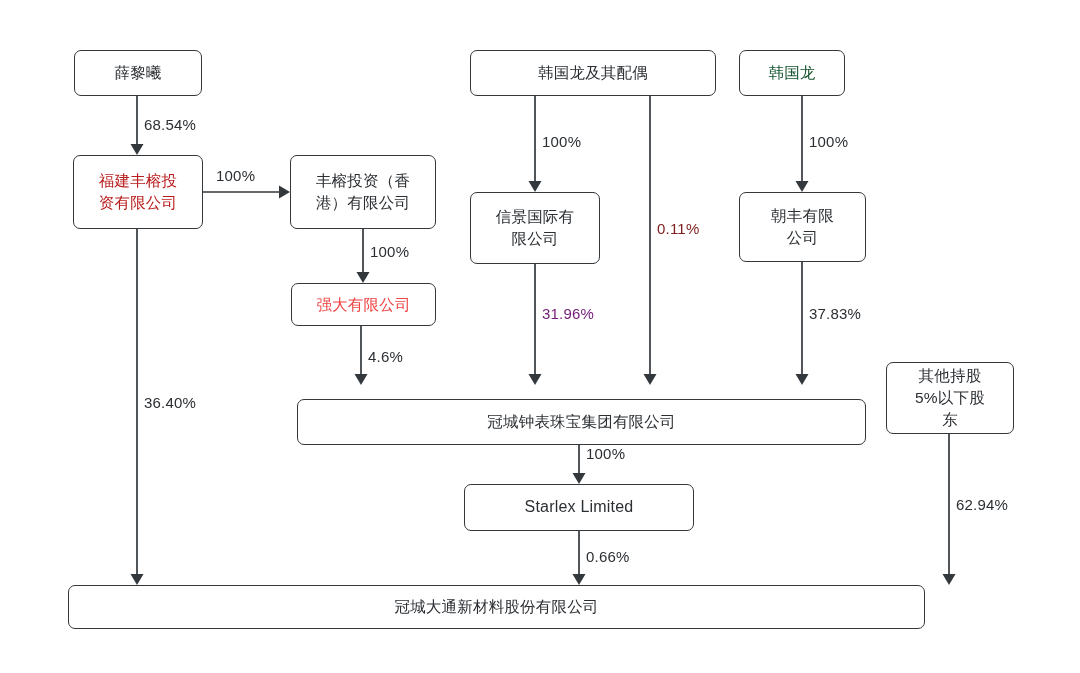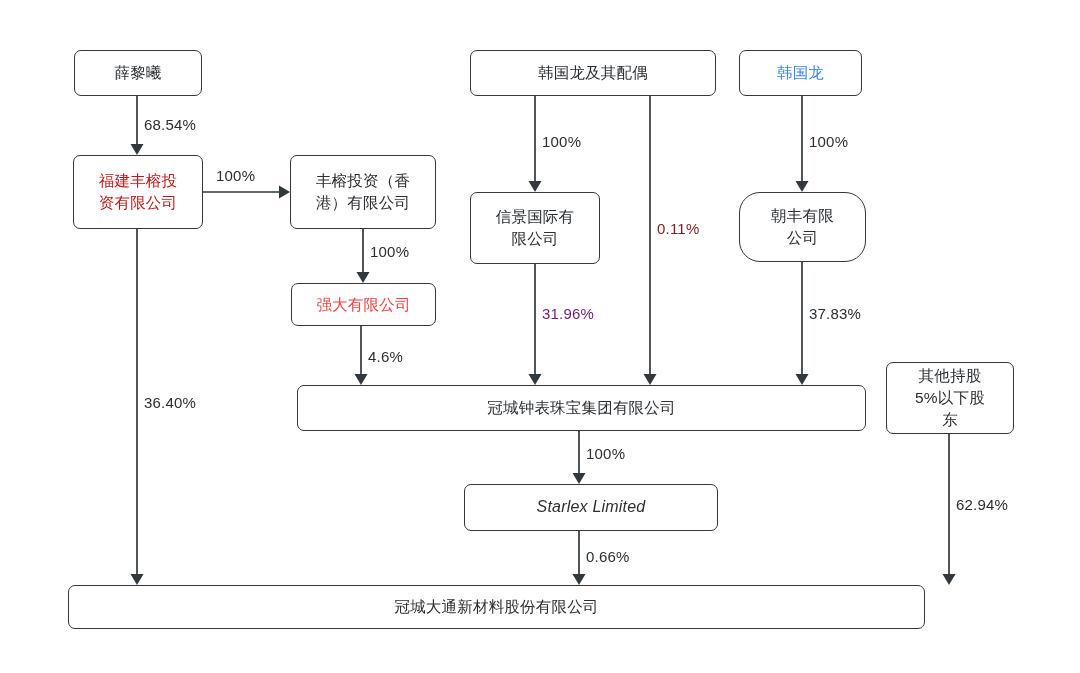--- a/index.html
+++ b/index.html
@@ -96,36 +96,36 @@
       </div>
       <div class="node" style="left: 290px; top: 155px; width: 146px; height: 74px; border-color: rgb(51, 56, 61); background: rgb(255, 255, 255); color: rgb(43, 47, 51);">
         <span>丰榕投资（香港）有限公司</span>
       </div>
       <div class="node" style="left: 291px; top: 283px; width: 145px; height: 43px; border-color: rgb(51, 56, 61); background: rgb(255, 255, 255); color: #ef4444;">
         <span>强大有限公司</span>
       </div>
       <div class="node" style="left: 470px; top: 50px; width: 246px; height: 46px; border-color: rgb(51, 56, 61); background: rgb(255, 255, 255); color: rgb(43, 47, 51);">
         <span>韩国龙及其配偶</span>
       </div>
-      <div class="node" style="left: 739px; top: 50px; width: 123px; height: 46px; border-color: rgb(51, 56, 61); background: rgb(255, 255, 255); color: #3b82f6;">
+      <div class="node" style="left: 739px; top: 50px; width: 106px; height: 46px; border-color: rgb(51, 56, 61); background: rgb(255, 255, 255); color: #14532d;">
         <span>韩国龙</span>
       </div>
       <div class="node" style="left: 470px; top: 192px; width: 130px; height: 72px; border-color: rgb(51, 56, 61); background: rgb(255, 255, 255); color: rgb(43, 47, 51);">
         <span>信景国际有限公司</span>
       </div>
-      <div class="node" style="left: 739px; top: 192px; width: 127px; height: 70px; border-color: rgb(51, 56, 61); background: rgb(255, 255, 255); color: rgb(43, 47, 51); border-radius: 21px;">
+      <div class="node" style="left: 739px; top: 192px; width: 127px; height: 70px; border-color: rgb(51, 56, 61); background: rgb(255, 255, 255); color: rgb(43, 47, 51);">
         <span>朝丰有限公司</span>
       </div>
       <div class="node" style="left: 886px; top: 362px; width: 128px; height: 72px; border-color: rgb(51, 56, 61); background: rgb(255, 255, 255); color: rgb(43, 47, 51);">
         <span>其他持股5%以下股东</span>
       </div>
-      <div class="node" style="left: 297px; top: 385px; width: 569px; height: 46px; border-color: rgb(51, 56, 61); background: rgb(255, 255, 255); color: rgb(43, 47, 51);">
+      <div class="node" style="left: 297px; top: 399px; width: 569px; height: 46px; border-color: rgb(51, 56, 61); background: rgb(255, 255, 255); color: rgb(43, 47, 51);">
         <span>冠城钟表珠宝集团有限公司</span>
       </div>
-      <div class="node latin" style="left: 464px; top: 484px; width: 254px; height: 47px; border-color: rgb(51, 56, 61); background: rgb(255, 255, 255); color: rgb(43, 47, 51); font-style: italic;">
+      <div class="node latin" style="left: 464px; top: 484px; width: 230px; height: 47px; border-color: rgb(51, 56, 61); background: rgb(255, 255, 255); color: rgb(43, 47, 51);">
         <span>Starlex Limited</span>
       </div>
       <div class="node" style="left: 68px; top: 585px; width: 857px; height: 44px; border-color: rgb(51, 56, 61); background: rgb(255, 255, 255); color: rgb(43, 47, 51);">
         <span>冠城大通新材料股份有限公司</span>
       </div>
     </div>
 
   <div id="label-layer">
       <div class="edge-label" style="left: 144px; top: 116px; color: rgb(43, 47, 51);">68.54%</div>
       <div class="edge-label" style="left: 216px; top: 167px; color: rgb(43, 47, 51);">100%</div>

